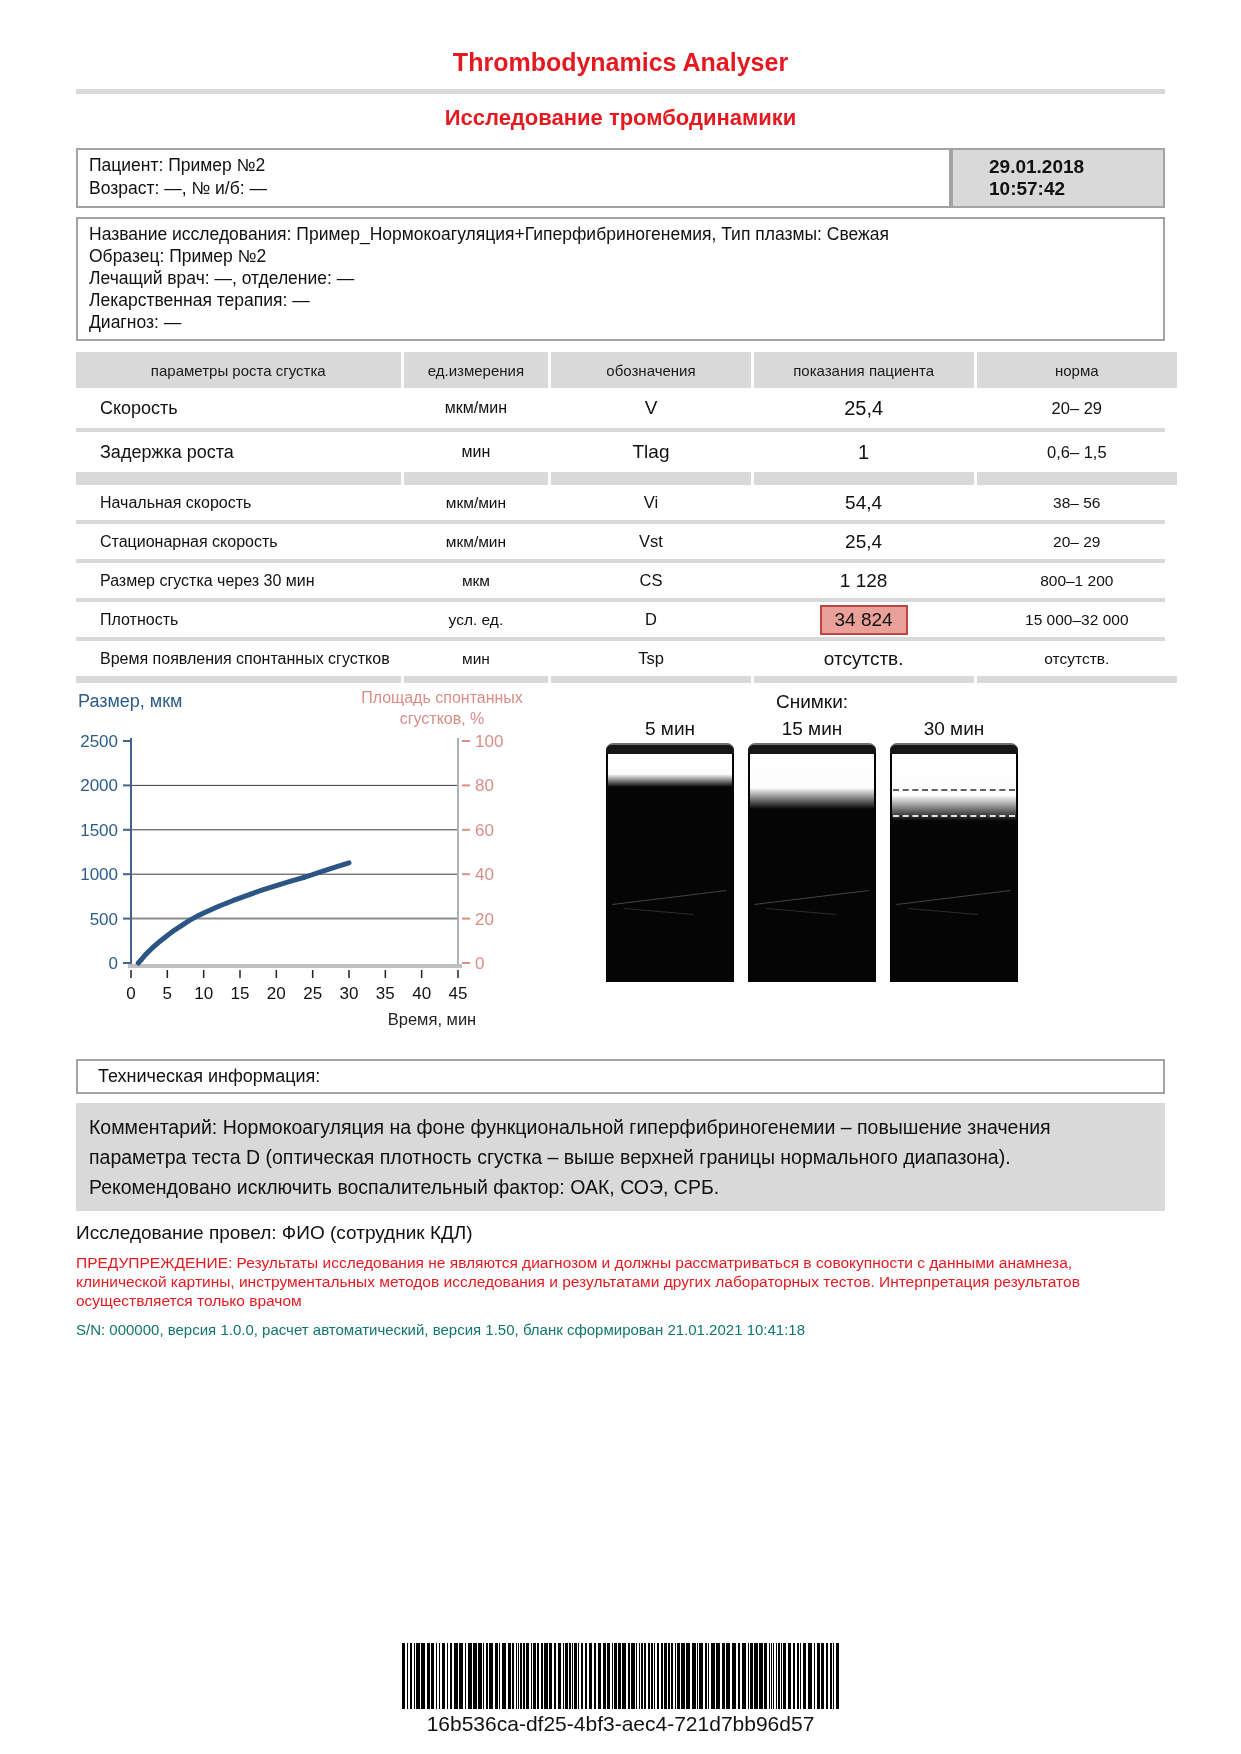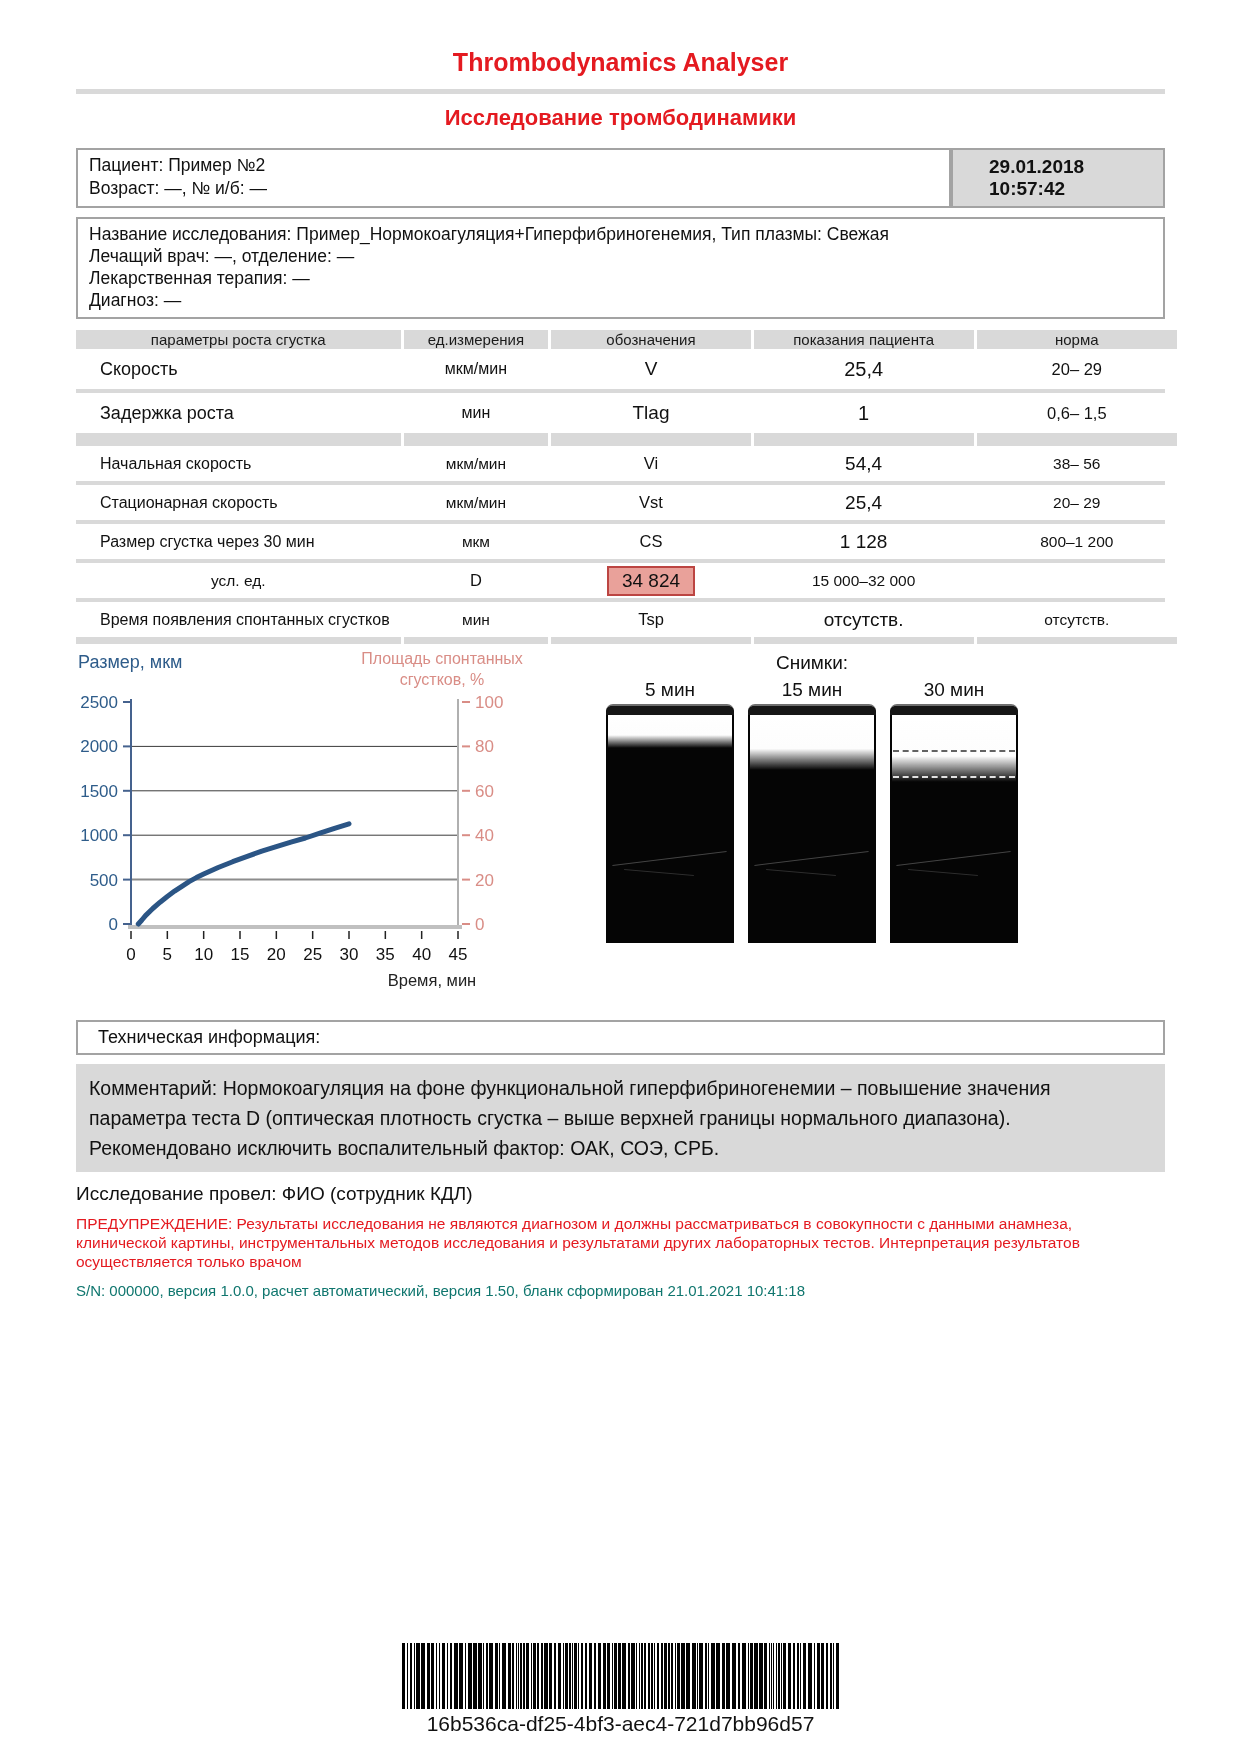--- a/index.html
+++ b/index.html
@@ -19,21 +19,21 @@
   .patient-box { flex:1; border:2px solid #a3a3a3; padding:4px 11px 6px; font-size:17.5px; line-height:23px; }
   .date-box {
     width:214px; border:2px solid #a3a3a3; background:#d9d9d9; box-sizing:border-box;
     display:flex; align-items:center; justify-content:center; font-size:19px; font-weight:bold;padding-left:36px;
   }
   .study-box { border:2px solid #a3a3a3; margin-top:9px; padding:4px 11px 6px; font-size:17.5px; line-height:22px; }
 
   
   .param-table { margin-top:11px; --cols: 29.8% 13.3% 18.3% 20.2% 18.4%; }
   .t-row, .t-head, .t-spacer { display:grid; grid-template-columns:var(--cols); column-gap:3px; }
-  .t-head .cell { background:#d9d9d9; height:19px; font-size:15px; color:#1a1a1a; }
+  .t-head .cell { background:#d9d9d9; height:36px; font-size:15px; color:#1a1a1a; }
   .cell { display:flex; align-items:center; justify-content:center; text-align:center; }
   .cell.c-param { justify-content:flex-start; text-align:left; padding-left:24px; }
   .t-spacer .cell { background:#d9d9d9; }
   .t-spacer.sp-mid .cell { height:13px; }
   .t-spacer.sp-end .cell { height:7px; }
   .t-sep { height:4px; background:#d9d9d9; }
   .t-row.row-lg { min-height:40px; }
   .t-row.row-sm { min-height:35px; }
   .row-lg .c-param { font-size:18px; }
   .row-lg .c-unit { font-size:16px; }
@@ -108,20 +108,21 @@
         <div>Пациент: Пример №2</div>
         <div>Возраст: —, № и/б: —</div>
       </div>
       <div class="date-box">
         <span>29.01.2018 10:57:42</span>
       </div>
     </div>
 
     <div class="study-box">
         <div>Название исследования: Пример_Нормокоагуляция+Гиперфибриногенемия, Тип плазмы: Свежая</div>
+        <div>Образец: Пример №2</div>
         <div>Лечащий врач: —, отделение: —</div>
         <div>Лекарственная терапия: —</div>
         <div>Диагноз: —</div>
       </div>
 
     <div class="param-table">
         <div class="t-head">
           <div class="cell">параметры роста сгустка</div>
           <div class="cell">ед.измерения</div>
           <div class="cell">обозначения</div>
@@ -168,20 +169,21 @@
         <div class="t-sep"></div>
         <div class="t-row row-sm">
           <div class="cell c-param">Размер сгустка через 30 мин</div>
           <div class="cell c-unit">мкм</div>
           <div class="cell c-symbol">CS</div>
           <div class="cell c-value">1 128</div>
           <div class="cell c-norm">800–1 200</div>
         </div>
         <div class="t-sep"></div>
         <div class="t-row row-sm">
+          <div class="cell c-param">Плотность</div>
           <div class="cell c-unit">усл. ед.</div>
           <div class="cell c-symbol">D</div>
           <div class="cell c-value">
             <span class="hl">34 824</span>
           </div>
           <div class="cell c-norm">15 000–32 000</div>
         </div>
         <div class="t-sep"></div>
         <div class="t-row row-sm">
           <div class="cell c-param">Время появления спонтанных сгустков</div>

